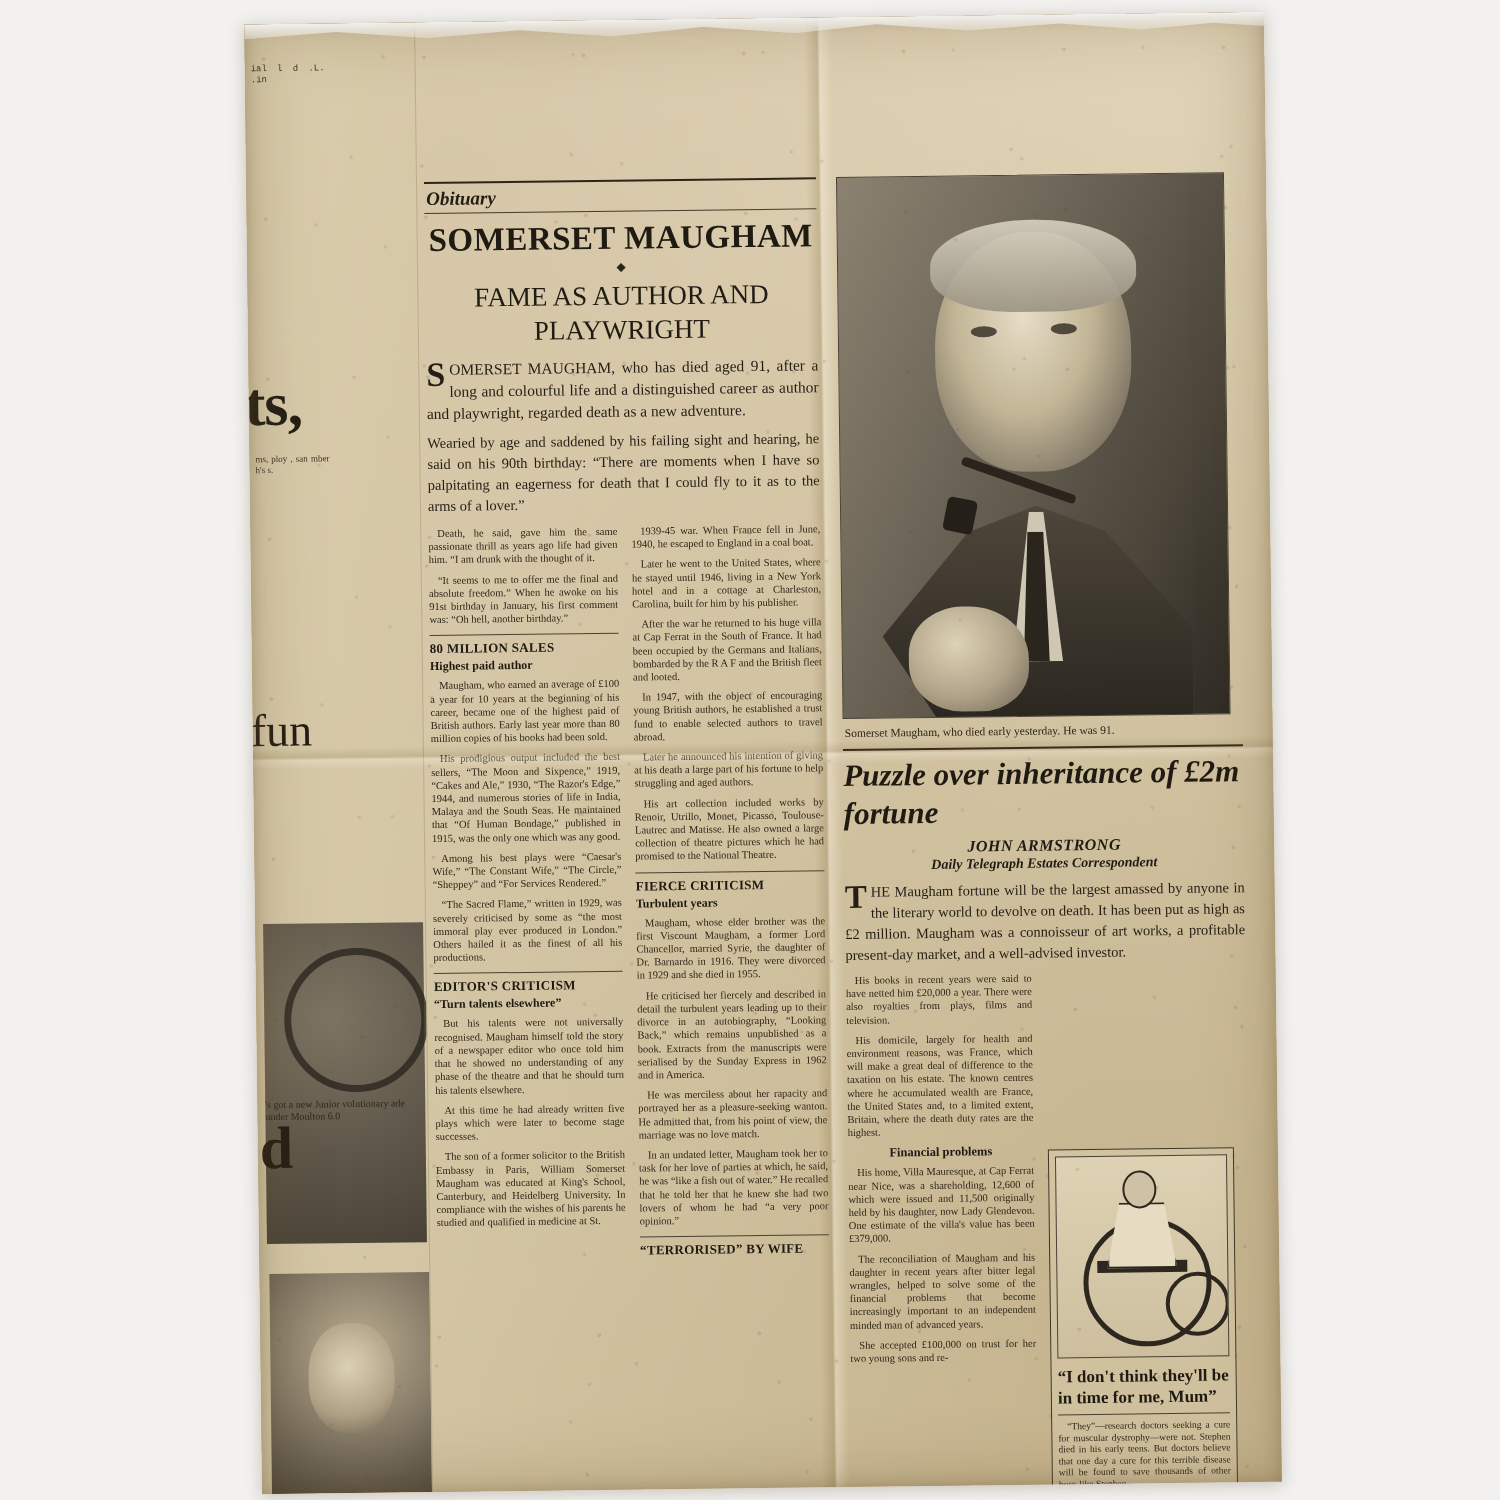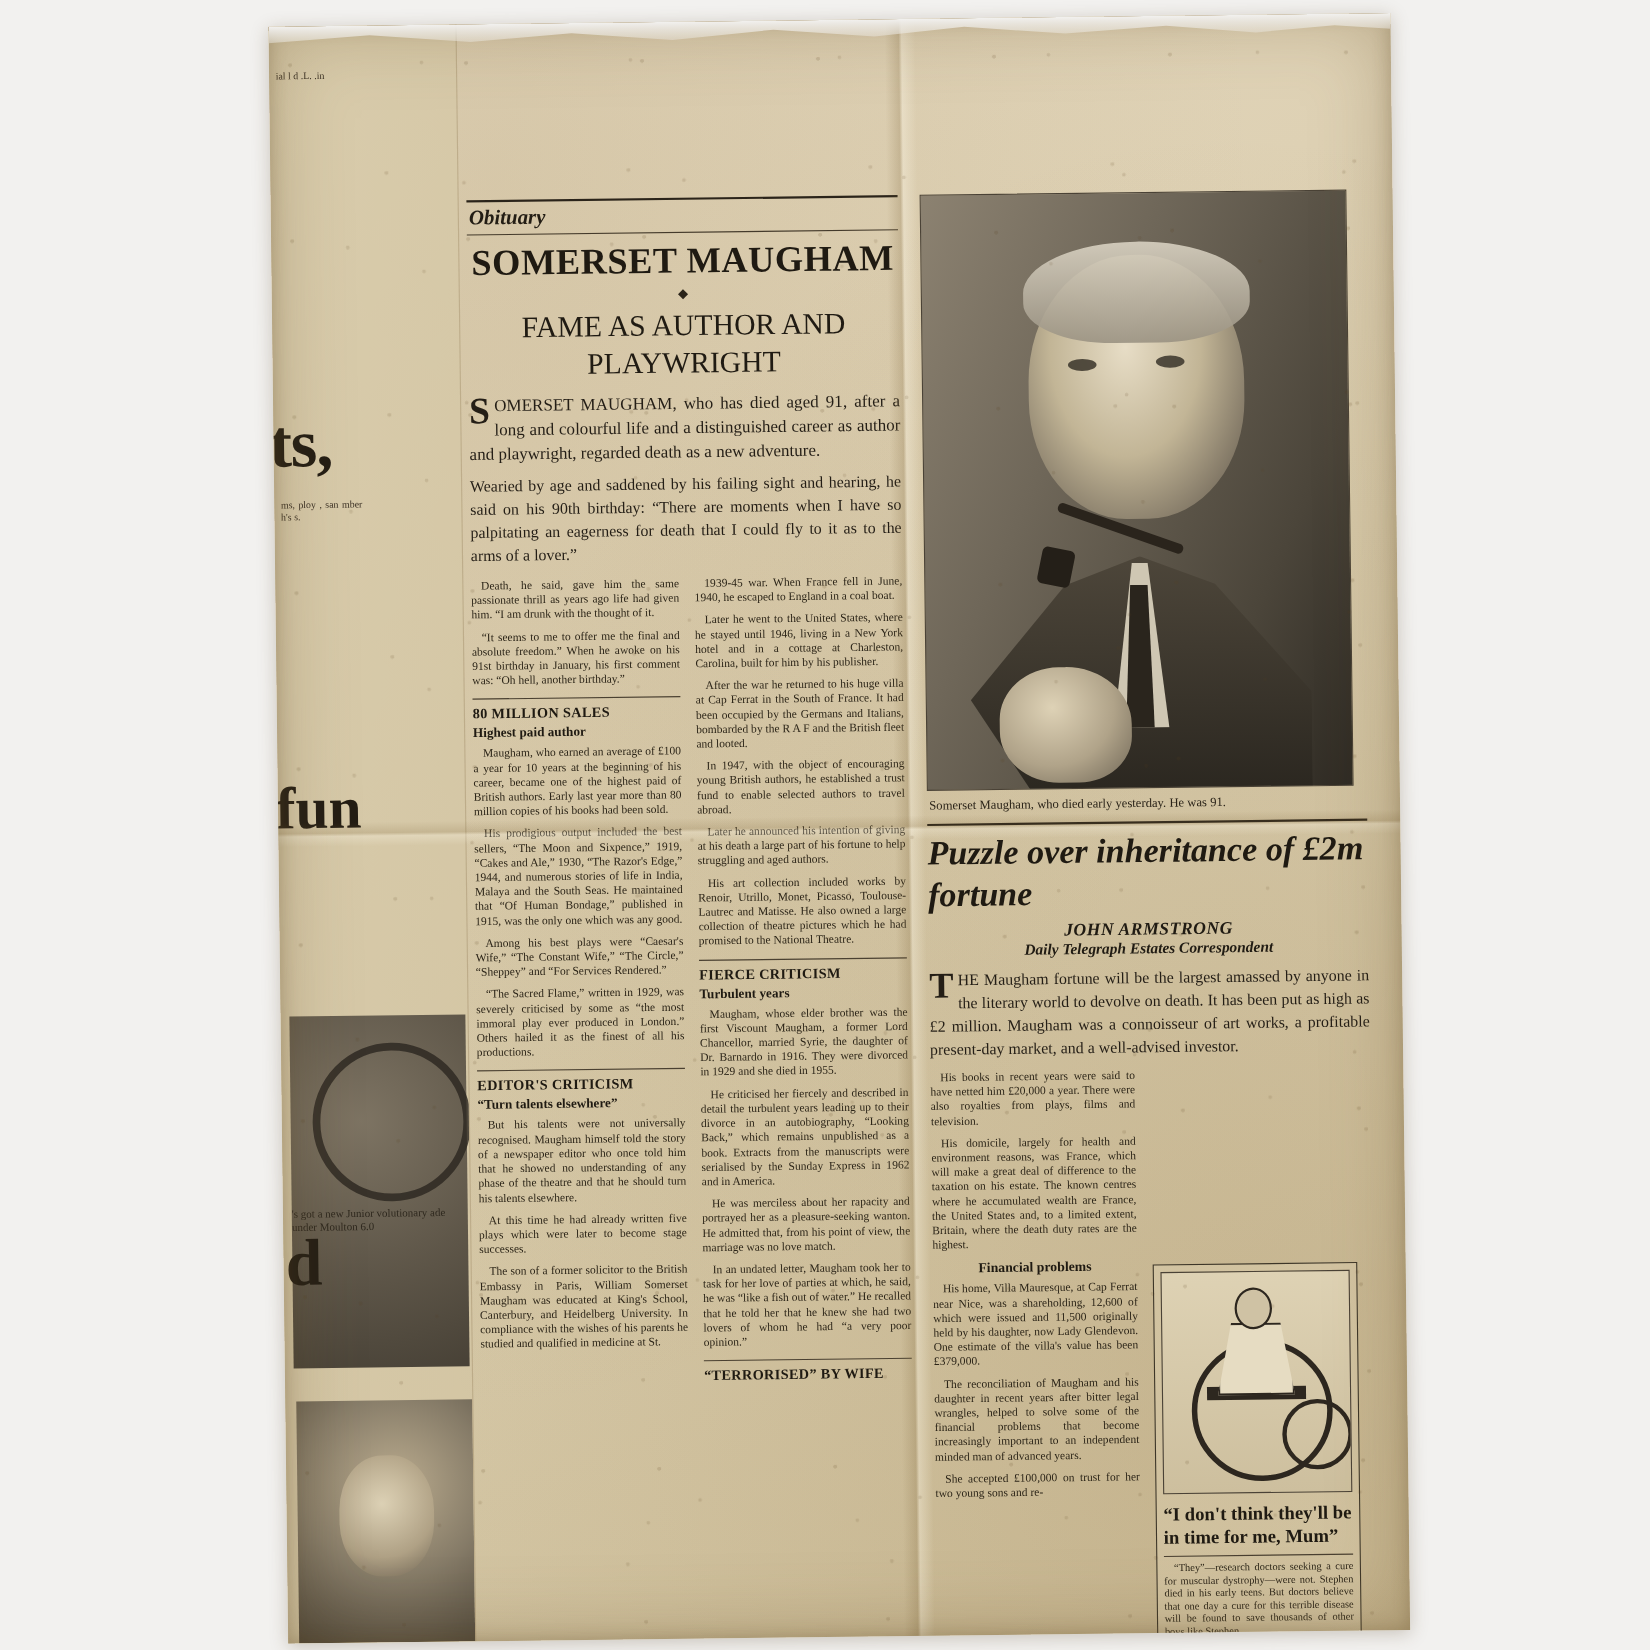--- a/index.html
+++ b/index.html
@@ -40,21 +40,21 @@
     border-right:1px solid rgba(110,85,45,.25);
     overflow:hidden;
   }
   .lp-bighead{
     position:absolute;left:-4px;top:345px;
     font-family:"Liberation Serif",serif;font-weight:bold;font-size:62px;
     color:#231d14;letter-spacing:-1px;
   }
   .lp-bighead2{
     position:absolute;left:-2px;top:680px;
-    font-family:"Liberation Serif",serif;font-weight:bold;font-size:54px;
+    font-family:"Liberation Serif",serif;font-weight:normal;font-size:46px;
     color:#231d14;
   }
   .lp-bighead3{
     position:absolute;left:2px;top:1090px;
     font-family:"Liberation Serif",serif;font-weight:bold;font-size:60px;
     color:#231d14;
   }
   .lp-p{position:absolute;font-size:9px;line-height:11px;color:#3a3024;width:74px;text-align:justify;}
   .lp-photo{
     position:absolute;left:8px;top:900px;width:160px;height:320px;
@@ -218,21 +218,21 @@
     clip-path:polygon(0 0,100% 0,100% 55%,95% 40%,88% 62%,80% 35%,71% 58%,62% 30%,54% 60%,45% 32%,36% 64%,27% 36%,18% 62%,9% 34%,0 58%);}
 </style>
 </head>
 <body>
 
 <div id="stage">
 
   <div class="sheet">
 
     <div class="leftpage">
-      <div class="lp-p" style="left:6px;top:40px;">ial
+      <div class="lp-p" style="left:6px;top:40px;font-family:Liberation Mono, monospace;">ial
 l
 d
 .L.
 .in</div>
       <div class="lp-bighead">ts,</div>
       <div class="lp-p" style="left:6px;top:430px;">ms,
 ploy
 , san
 mber
 h's

